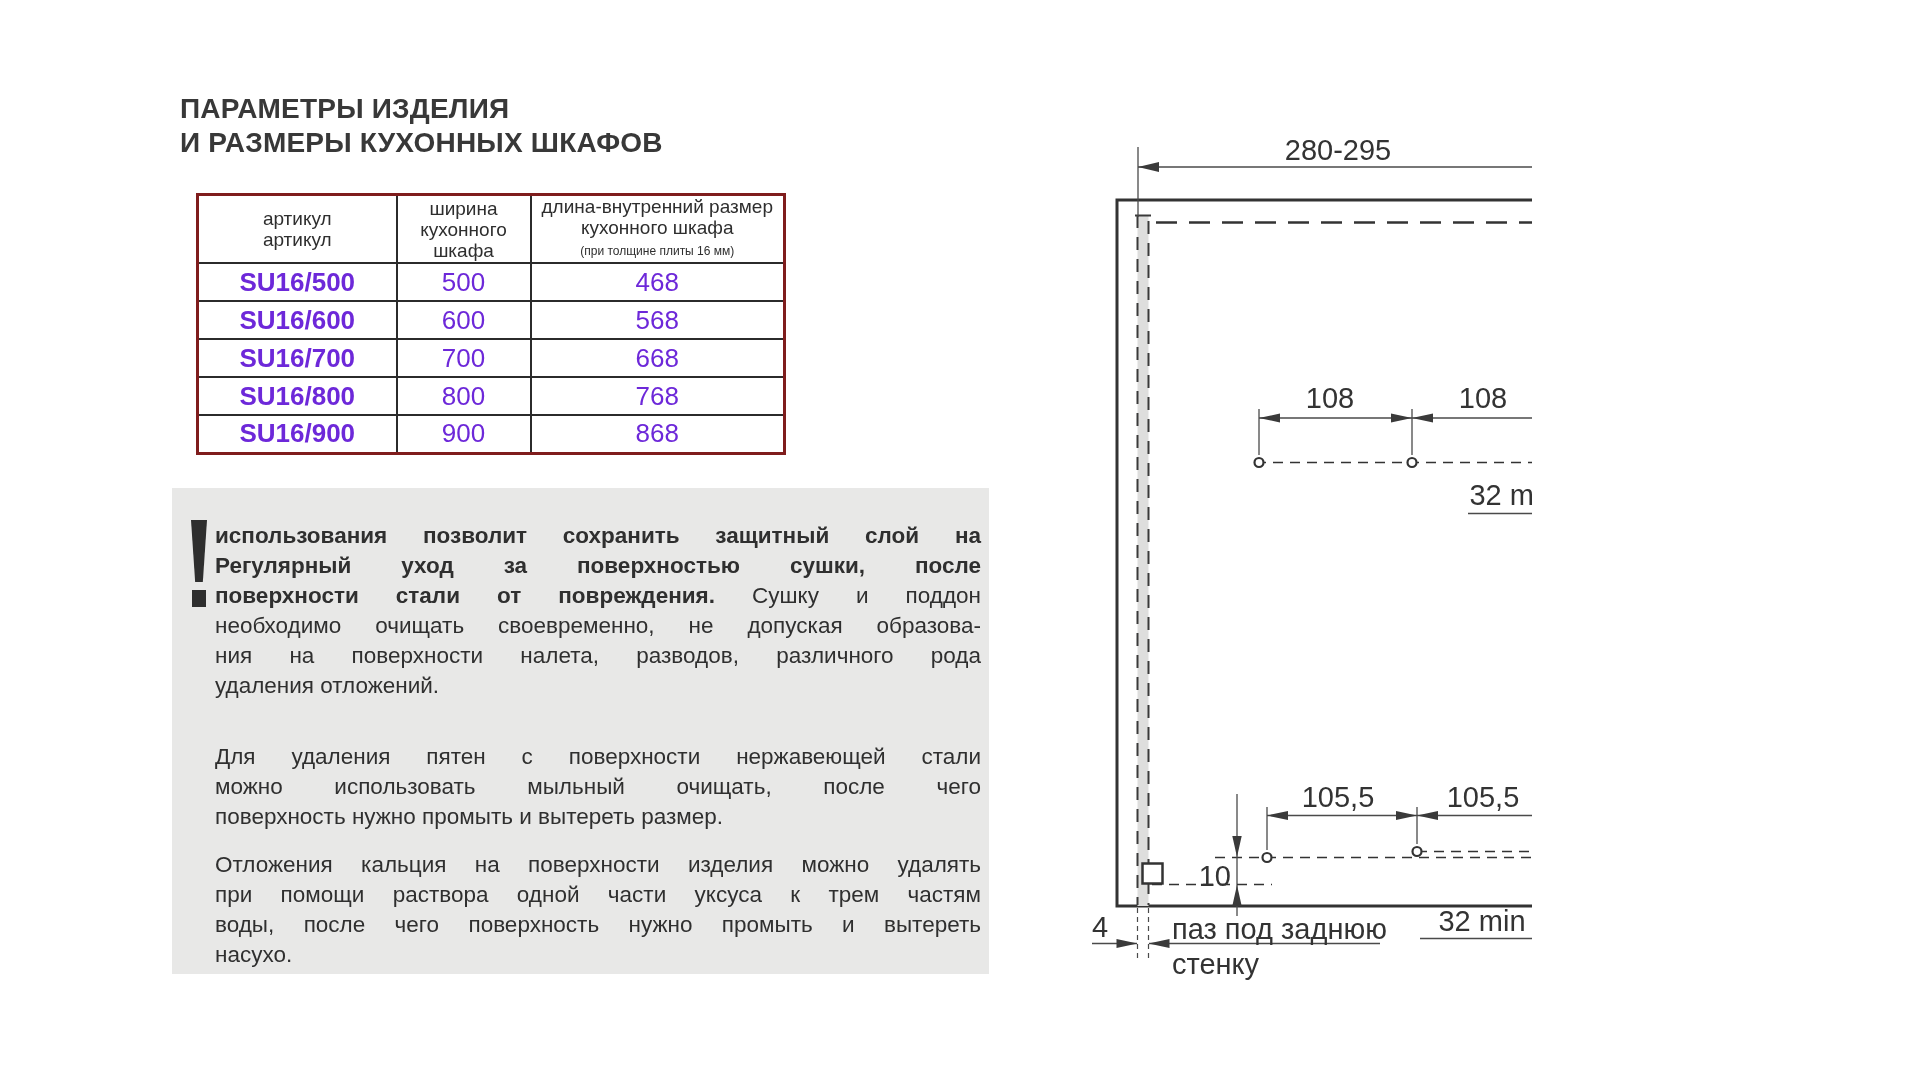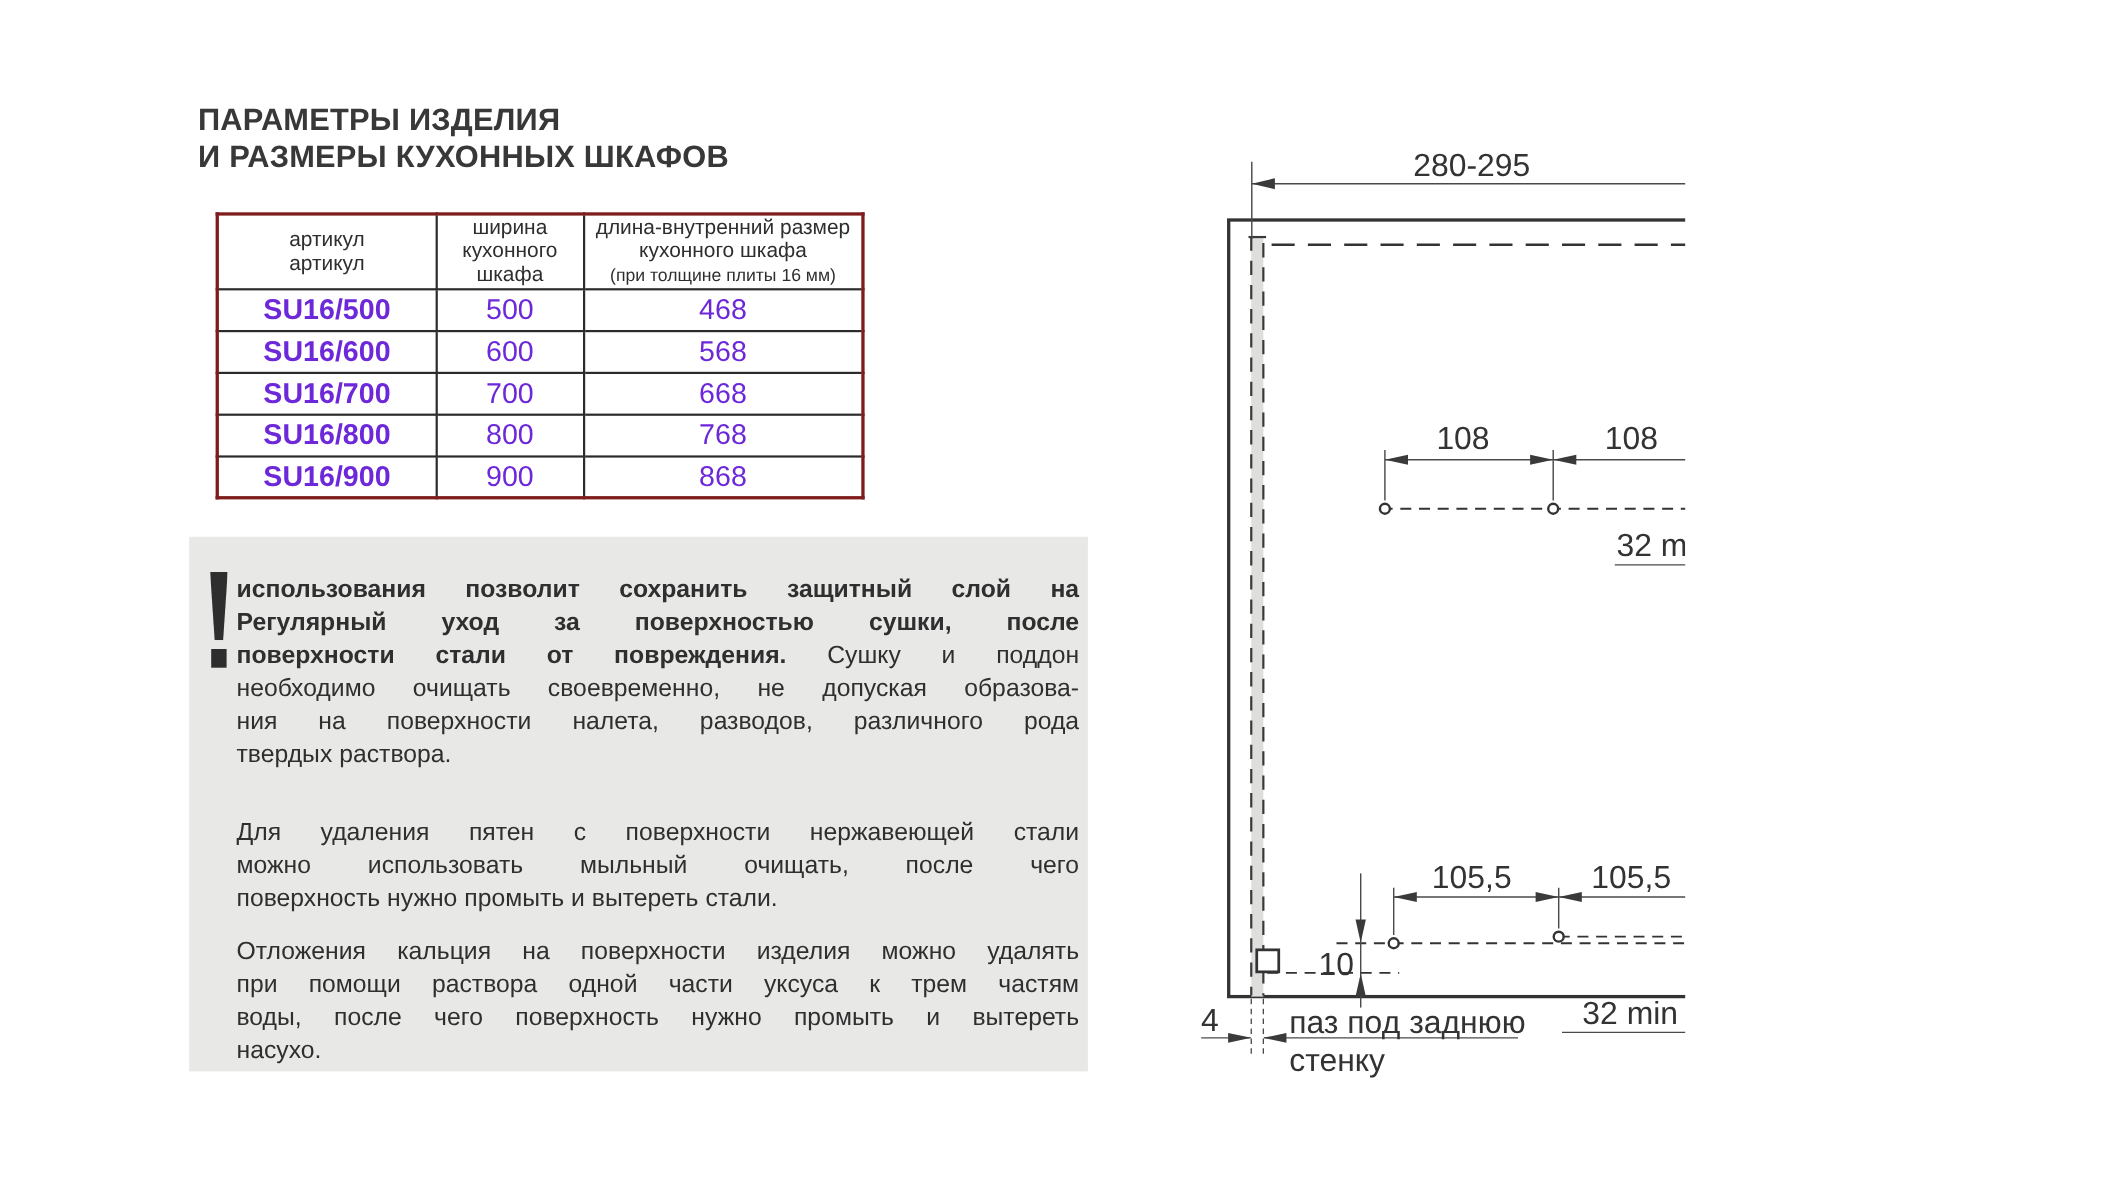--- a/index.html
+++ b/index.html
@@ -8,21 +8,21 @@
   
   .title{position:absolute;left:180px;top:92px;font-size:28px;line-height:34px;
          font-weight:bold;color:#383838;letter-spacing:.2px;}
   
   table.spec{position:absolute;left:196px;top:193px;width:587px;border-collapse:collapse;
              table-layout:fixed;border:3px solid #7f1d1d;background:#fff;}
   .spec th,.spec td{border:2px solid #2b2b2b;text-align:center;vertical-align:middle;padding:0;}
   .spec thead tr{height:68px;}
   .spec tbody tr{height:38px;}
   .spec th{font-weight:normal;font-size:19px;line-height:21px;color:#2e2e2e;}
-  .spec th .h-small{font-size:16px;}
+  .spec th .h-small{font-size:12px;}
   .spec td{font-size:26px;color:#6d28d9;}
   .spec td.article{font-weight:bold;}
   
   .note{position:absolute;left:172px;top:488px;width:817px;height:486px;background:#e8e8e7;}
   .excl-bar{position:absolute;left:19px;top:32px;width:16px;height:62px;background:#2e2e2e;
             clip-path:polygon(0 0,100% 0,74% 100%,26% 100%);}
   .excl-dot{position:absolute;left:20px;top:102px;width:14px;height:17px;background:#2e2e2e;}
   .note-par{position:absolute;left:43px;width:766px;font-size:22.5px;line-height:30px;color:#2f2f2f;}
   .par0{top:33px}.par1{top:254px}.par2{top:362px}
   .jline{text-align:justify;text-align-last:justify;height:30px;overflow:visible;}
@@ -97,26 +97,26 @@
       <span class="excl-bar"></span>
       <span class="excl-dot"></span>
     </span>
     <div id="paras">
         <div class="note-par par0">
           <div class="jline"><b>использования позволит сохранить защитный слой на</b></div>
           <div class="jline"><b>Регулярный уход за поверхностью сушки, после</b></div>
           <div class="jline"><b>поверхности стали от повреждения.</b><span> Сушку и поддон</span></div>
           <div class="jline"><span>необходимо очищать своевременно, не допуская образова-</span></div>
           <div class="jline"><span>ния на поверхности налета, разводов, различного рода</span></div>
-          <div class="jline last"><span>твердых раствора.</span></div>
+          <div class="jline last"><span>удаления отложений.</span></div>
         </div>
         <div class="note-par par1">
           <div class="jline"><span>Для удаления пятен с поверхности нержавеющей стали</span></div>
           <div class="jline"><span>можно использовать мыльный очищать, после чего</span></div>
-          <div class="jline last"><span>поверхность нужно промыть и вытереть стали.</span></div>
+          <div class="jline last"><span>поверхность нужно промыть и вытереть размер.</span></div>
         </div>
         <div class="note-par par2">
           <div class="jline"><span>Отложения кальция на поверхности изделия можно удалять</span></div>
           <div class="jline"><span>при помощи раствора одной части уксуса к трем частям</span></div>
           <div class="jline"><span>воды, после чего поверхность нужно промыть и вытереть</span></div>
           <div class="jline last"><span>насухо.</span></div>
         </div>
       </div>
   </div>
 

